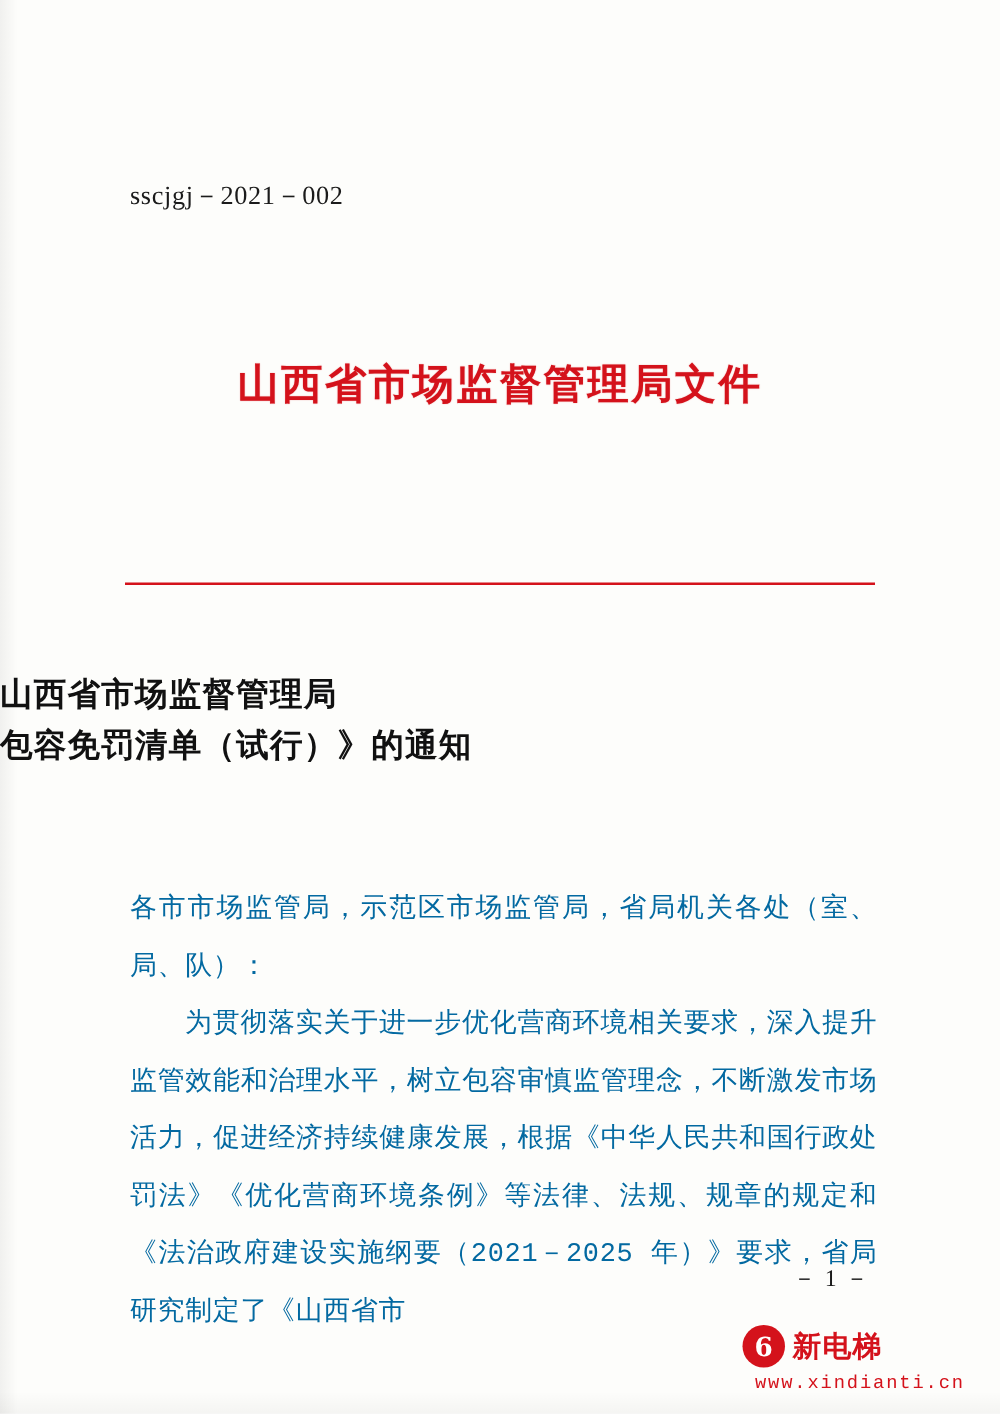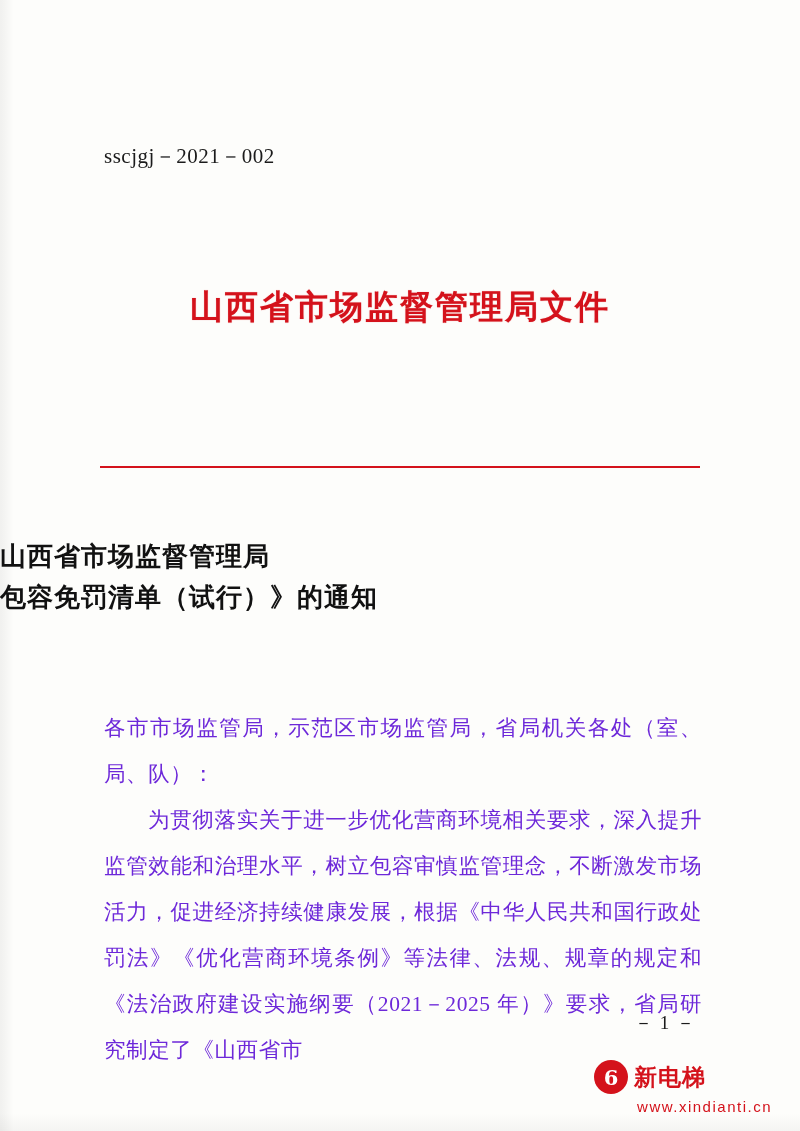--- a/index.html
+++ b/index.html
@@ -86,24 +86,24 @@
   .title-block div { white-space: nowrap; }
 
   
   .body-text {
     position: absolute;
     left: 104px;
     width: 598px;
     top: 705px;
     font-size: 21.5px;
     line-height: 46px;
-    color: #6d28d9;
+    color: #0369a1;
     letter-spacing: 0.6px;
     text-align: justify;
-    font-family: Liberation Serif, serif;
+    font-family: Liberation Mono, monospace;
   }
   .body-text p {
     margin: 0;
   }
   .body-text p.indent {
     text-indent: 44px;
   }
 
   
   .page-number {
@@ -148,21 +148,21 @@
     font-weight: bold;
     color: #d4121b;
     letter-spacing: 1px;
     font-family: "DejaVu Sans", "Liberation Sans", sans-serif;
   }
   .wm-url {
     margin-top: 4px;
     font-size: 15px;
     color: #d4121b;
     letter-spacing: 1.5px;
-    font-family: Liberation Sans, sans-serif;
+    font-family: Liberation Mono, monospace;
     text-align: right;
     padding-right: 2px;
   }
 
   
   .scan-edge-left {
     position: absolute;
     left: 0; top: 0; bottom: 0; width: 14px;
     background: linear-gradient(to right, rgba(0,0,0,0.05), rgba(0,0,0,0));
     pointer-events: none;

